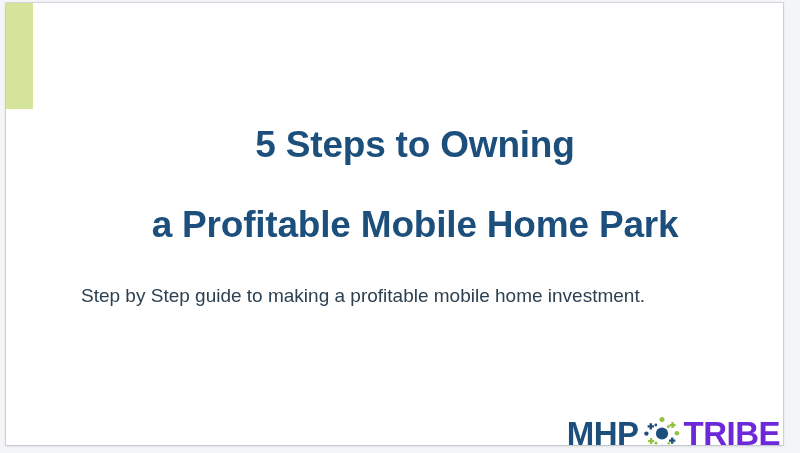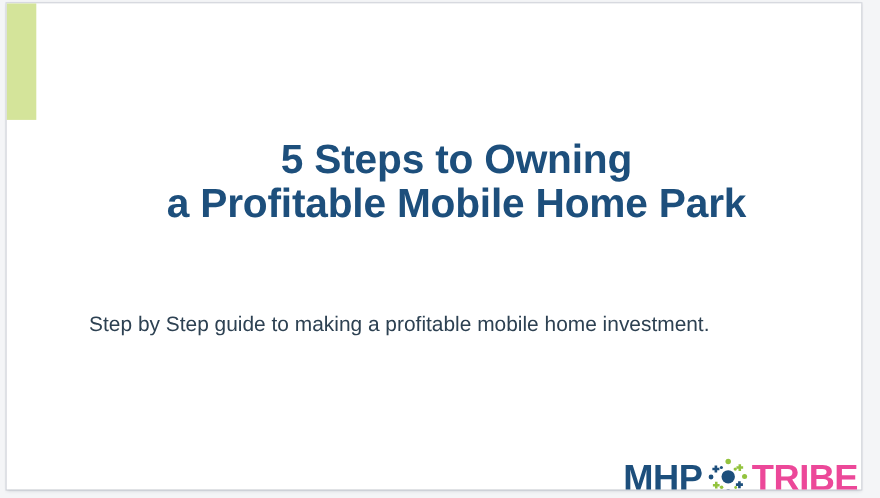--- a/index.html
+++ b/index.html
@@ -64,20 +64,21 @@
     font-family: "Liberation Sans", sans-serif;
     font-weight: bold;
     font-size: 37px;
     letter-spacing: -0.2px;
     line-height: 1.08;
     white-space: nowrap;
     padding-left: 41px;
   }
 
   .title-line.line-two {
+    margin-top: 40px;
   }
 
   .subtitle {
     position: absolute;
     left: 0;
     top: 281px;
     width: 714px;
     text-align: center;
     color: #2d4152;
     font-family: "Liberation Sans", sans-serif;
@@ -103,21 +104,21 @@
 
   .logo-word {
     font-family: "Liberation Sans", sans-serif;
     font-weight: bold;
     font-size: 33px;
     letter-spacing: -0.5px;
     line-height: 1;
   }
 
   .logo-word-mhp { color: #1d4f7c; }
-  .logo-word-tribe { color: #ec4899; }
+  .logo-word-tribe { color: #6d28d9; }
 
   .logo-mark {
     width: 38px;
     height: 34px;
     margin: 0 3px 0 4px;
     flex: 0 0 auto;
     display: block;
   }
 </style>
 </head>

